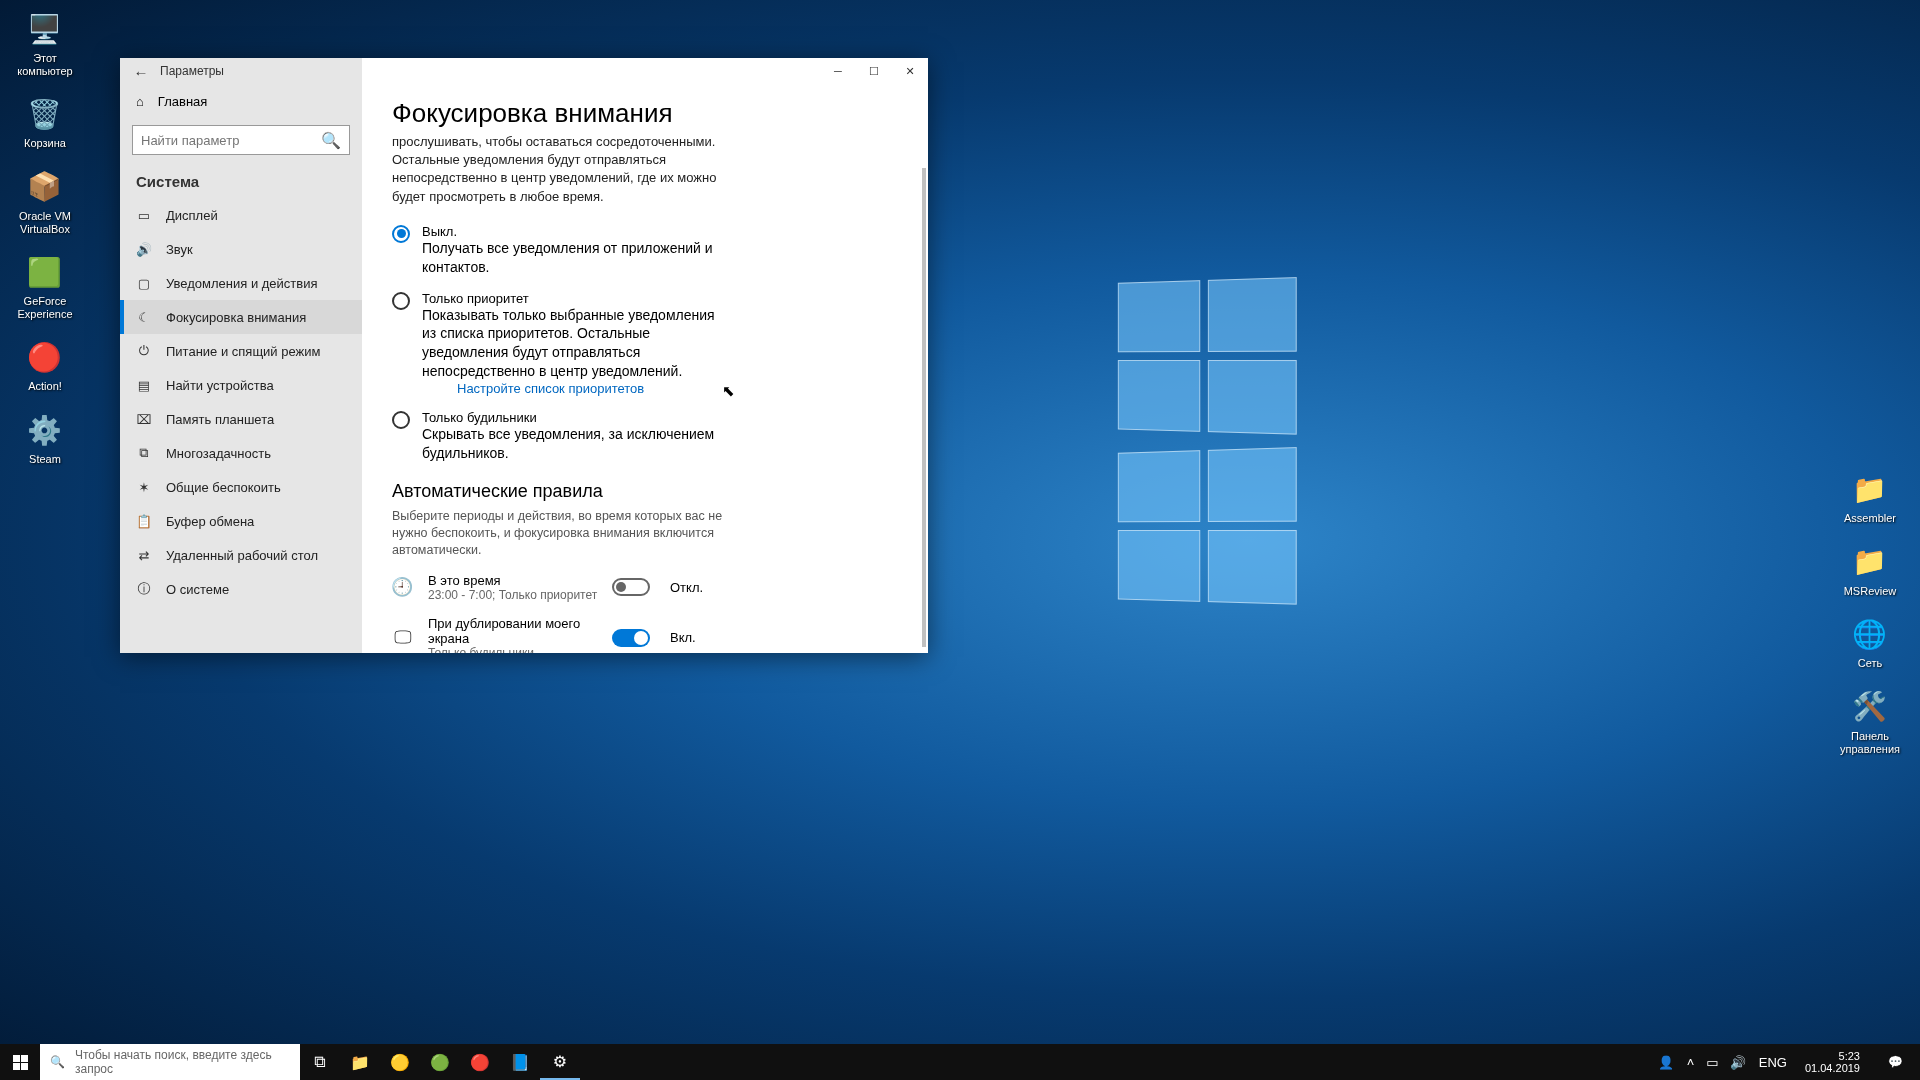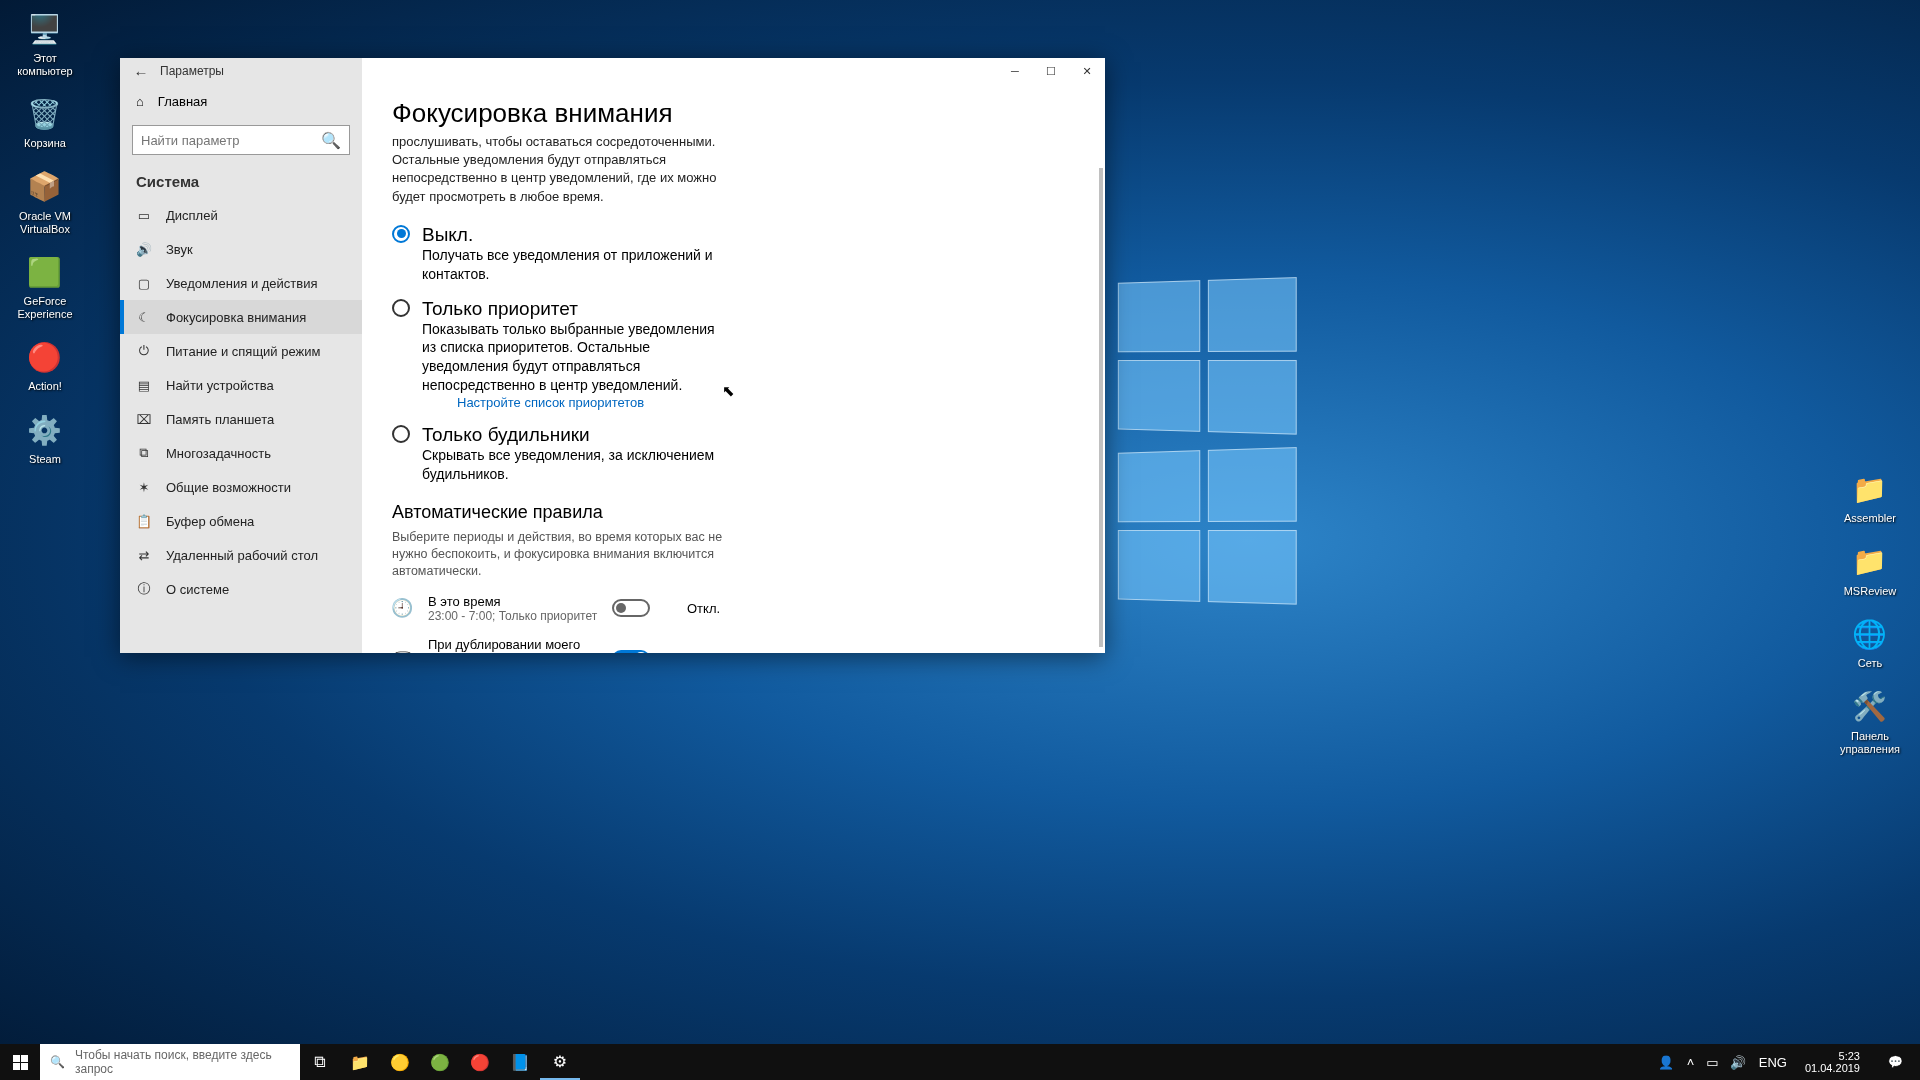--- a/index.html
+++ b/index.html
@@ -16,21 +16,21 @@
 .win-logo .p4 { left:98px; top:80px; width:90px; height:72px; }
 
 
 .desktop-icons-left { position: absolute; top: 10px; left: 5px; width: 80px; display: flex; flex-direction: column; gap: 18px; }
 .desktop-icons-right { position: absolute; top: 470px; right: 5px; width: 90px; display: flex; flex-direction: column; gap: 18px; }
 .desk-ic { display: flex; flex-direction: column; align-items: center; gap: 4px; text-align: center; cursor: pointer; }
 .desk-ic .ic-box { width: 38px; height: 38px; display:flex;align-items:center;justify-content:center; font-size:28px; }
 .desk-ic .lbl { color: #fff; font-size: 11px; text-shadow: 1px 1px 2px #000; line-height: 1.15; }
 
 
-.window { position: absolute; top: 58px; left: 120px; width: 985px; height: 595px; background: #fff; box-shadow: 0 4px 24px rgba(0,0,0,0.5); display: flex; }
+.window { position: absolute; top: 58px; left: 120px; width: 808px; height: 595px; background: #fff; box-shadow: 0 4px 24px rgba(0,0,0,0.5); display: flex; }
 .sidebar { width: 242px; background: #e6e6e6; display: flex; flex-direction: column; }
 .titlebar-row { height: 26px; display:flex; align-items:center; padding: 0 6px; }
 .back-btn { width: 30px; height: 26px; display:flex;align-items:center;justify-content:center; cursor:pointer; }
 .arrow-left::before { content:"←"; font-size:15px; color:#333; }
 .winname { font-size: 12px; color:#333; margin-left: 4px; }
 .nav-home { display:flex; align-items:center; gap: 14px; padding: 10px 16px; cursor:pointer; font-size:13px; }
 .search-wrap { padding: 6px 12px; }
 .search { display:flex; align-items:center; border:1px solid #999; background:#fff; height:30px; padding: 0 8px; }
 .search input { flex:1; border:0; outline:0; font-size:13px; background:transparent; }
 .section-hdr { font-size:15px; font-weight:600; color:#333; padding: 12px 16px 8px; }
@@ -42,36 +42,36 @@
 .content { flex:1; background:#fff; display:flex; flex-direction:column; position:relative; }
 .win-ctrls { position:absolute; top:0; right:0; display:flex; }
 .win-ctrl { width:36px; height:26px; display:flex;align-items:center;justify-content:center; cursor:pointer; font-size:11px; color:#333; }
 .main-inner { padding: 40px 30px 20px 30px; overflow:hidden; }
 h1.page-title { font-size: 26px; font-weight: 300; color:#000; margin-bottom: 4px; }
 .desc-cut { font-size:13px; color:#222; line-height:1.4; max-width: 330px; margin-bottom: 18px; }
 .radio-opt { display:flex; gap:12px; margin-bottom: 14px; max-width:340px; cursor:pointer; }
 .radio-circ { width:18px; height:18px; border:2px solid #333; border-radius:50%; flex:none; margin-top:1px; display:flex;align-items:center;justify-content:center; }
 .radio-circ.sel { border-color:#0078d7; }
 .radio-circ.sel::after { content:""; width:9px; height:9px; background:#0078d7; border-radius:50%; }
-.radio-txt .r-title { font-size:19px; color:#000; }
+.radio-txt .r-title { font-size:13px; color:#000; }
 .radio-txt .r-desc { font-size:14px; color:#000000; line-height:1.35; }
 .link { color:#0067c0; font-size:13px; cursor:pointer;margin-left:35px; }
 h2.sub { font-size:18px; font-weight:400; margin-top: 18px; margin-bottom: 6px; }
 .sub-desc { font-size:12.5px; color:#555; max-width:340px; line-height:1.35; margin-bottom:14px; }
 .rule-row { display:flex; align-items:center; gap:14px; margin-bottom:14px; }
 .rule-ic { width:22px; height:22px; color:#333; display:flex;align-items:center;justify-content:center; font-size:18px; }
 .rule-txt { width:170px; }
 .rule-txt .r-t { font-size:13px; color:#000; }
 .rule-txt .r-s { font-size:12px; color:#666; }
 .toggle { width:38px; height:18px; border-radius:9px; position:relative; cursor:pointer; }
 .toggle.off { border:2px solid #666; background:#fff; }
 .toggle.off::after { content:""; position:absolute; left:2px; top:2px; width:10px; height:10px; border-radius:50%; background:#666; }
 .toggle.on { background:#0078d7; }
 .toggle.on::after { content:""; position:absolute; right:2px; top:2px; width:14px; height:14px; border-radius:50%; background:#fff; }
-.toggle-lbl { font-size:13px; margin-left:23px; }
+.toggle-lbl { font-size:13px; margin-left:6px; }
 .scroll-ind { position:absolute; right:2px; top:110px; bottom:6px; width:4px; background:#c0c0c0; }
 
 
 .taskbar { position:absolute; bottom:0; left:0; right:0; height:36px; background:#101010; display:flex; align-items:center; color:#fff; font-size:12px; }
 .start-btn { width:40px; height:36px; display:flex; align-items:center; justify-content:center; cursor:pointer; }
 .win-glyph { display:grid; grid-template-columns:7px 7px; grid-template-rows:7px 7px; gap:1px; }
 .win-glyph span { background:#fff; }
 .tb-search { display:flex; align-items:center; background:#fff; height:36px; width:260px; padding: 0 10px; gap:10px; color:#666; cursor:text; }
 .tb-icons { display:flex; }
 .tb-ic { width:40px; height:36px; display:flex;align-items:center;justify-content:center; cursor:pointer; font-size:16px; }
@@ -199,21 +199,21 @@
         <div class="nav-item">
           <span class="nav-ic">⌧</span>
           <span>Память планшета</span>
         </div>
         <div class="nav-item">
           <span class="nav-ic">⧉</span>
           <span>Многозадачность</span>
         </div>
         <div class="nav-item">
           <span class="nav-ic">✶</span>
-          <span>Общие возможности</span>
+          <span>Общие беспокоить</span>
         </div>
         <div class="nav-item">
           <span class="nav-ic">📋</span>
           <span>Буфер обмена</span>
         </div>
         <div class="nav-item">
           <span class="nav-ic">⇄</span>
           <span>Удаленный рабочий стол</span>
         </div>
         <div class="nav-item">

